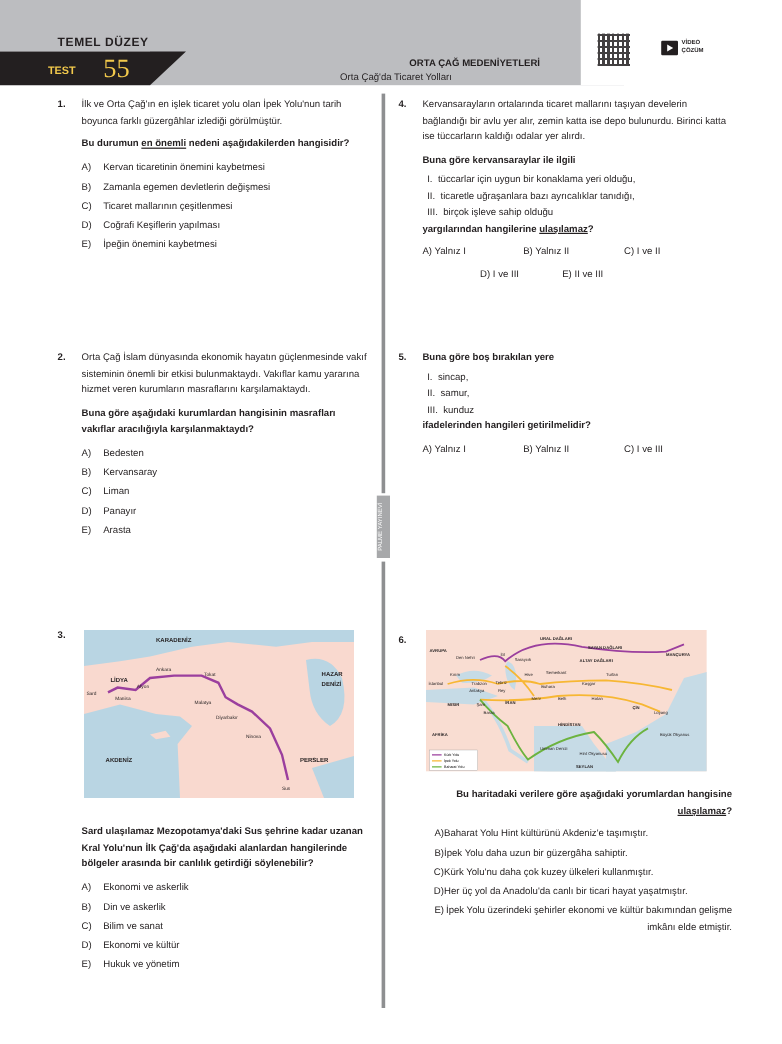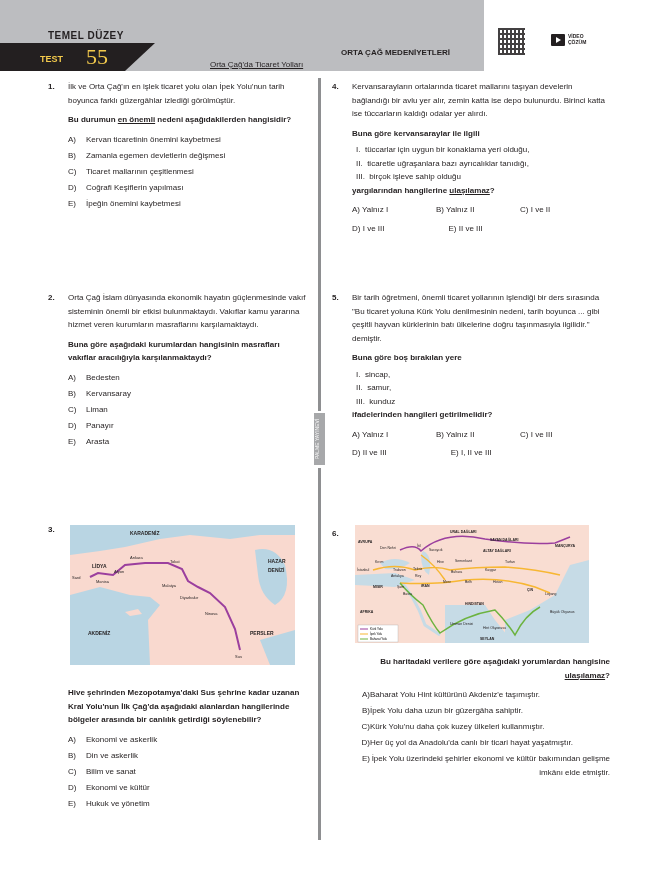--- a/index.html
+++ b/index.html
@@ -5,21 +5,21 @@
   html, body { margin:0; padding:0; }
   body { width:652px; height:870px; background:#ffffff; position:relative; overflow:hidden;
          font-family:"Liberation Sans", sans-serif; color:#231f20; }
   .header { position:absolute; left:0; top:0; width:520px; height:71px; background:#bcbdc0; }
   .level { position:absolute; left:48px; top:30px; font-size:10px; font-weight:bold; letter-spacing:0.5px; color:#231f20; }
   .test-band { position:absolute; left:0; top:43px; width:125px; height:28px; background:#231f20; }
   .test-band:after { content:""; position:absolute; right:-30px; top:0; border-top:28px solid #231f20; border-right:30px solid transparent; }
   .test-label { position:absolute; left:40px; top:54px; font-size:9px; font-weight:bold; color:#f2c94c; }
   .test-num { position:absolute; left:86px; top:44px; font-size:22px; font-family:"Liberation Serif", serif; color:#f2c94c; }
   .unit-title { position:absolute; left:210px; width:240px; text-align:right; top:48px; font-size:8px; font-weight:bold; }
-  .unit-sub { position:absolute; left:210px; width:240px; text-align:left; top:60px; font-size:8px;text-decoration:underline; }
+  .unit-sub { position:absolute; left:210px; width:240px; text-align:center; top:60px; font-size:8px; }
   .qr-box { position:absolute; left:484px; top:0; width:62px; height:71px; background:#ffffff; }
   .qr { position:absolute; left:498px; top:28px; width:27px; height:27px;
         background:
           repeating-linear-gradient(90deg, #231f20 0 2px, transparent 2px 4px),
           repeating-linear-gradient(0deg, #231f20 0 2px, #fff 2px 5px);
         opacity:0.85; }
   .video-btn { position:absolute; left:551px; top:34px; width:14px; height:12px; background:#231f20; border-radius:1px; }
   .video-btn:after { content:""; position:absolute; left:5px; top:3px; border-left:5px solid #fff; border-top:3px solid transparent; border-bottom:3px solid transparent; }
   .video-label { position:absolute; left:568px; top:33px; font-size:5px; font-weight:bold; line-height:6px; }
 
@@ -28,21 +28,21 @@
               font-size:5px; writing-mode:vertical-rl; transform:rotate(180deg); text-align:center; }
 
   .q { position:absolute; font-size:8px; line-height:13.5px; }
   .q .num { position:absolute; left:-20px; top:0; font-weight:bold; }
   .q p { margin:0 0 6px 0; }
   .q .stem { font-weight:bold; }
   .q .opt { display:flex; margin-bottom:2.5px; }
   .q .opt .l { width:18px; flex:none; }
   .q .items div { margin-left:4px; }
   .q .grid { display:grid; grid-template-columns:84px 84px 84px; margin-top:4px; }
-  .q .grid2 { display:flex; margin-top:5px; gap:64px; }
+  .q .grid2 { display:flex; margin-left:48px; margin-top:5px; gap:36px; }
   u { text-decoration:underline; }
 
   .map1 { position:absolute; left:70px; top:525px; width:225px; height:140px; }
   .map2 { position:absolute; left:355px; top:525px; width:234px; height:118px; }
 </style>
 </head>
 <body>
 
 <div class="header">
   <div class="level">TEMEL DÜZEY</div>
@@ -140,21 +140,21 @@
     <text x="60" y="34" font-size="4">Ankara</text>
     <text x="100" y="38" font-size="4">Tokat</text>
     <text x="92" y="62" font-size="4">Malatya</text>
     <text x="110" y="74" font-size="4">Diyarbakır</text>
     <text x="135" y="90" font-size="4">Ninova</text>
     <text x="165" y="133" font-size="4">Sus</text>
   </g>
 </svg>
 
 <div class="q" style="left:68px;top:686px;width:240px;">
-  <p class="stem">Hive şehrinden Mezopotamya'daki Sus şehrine kadar uzanan Kral Yolu'nun İlk Çağ'da aşağıdaki alanlardan hangilerinde bölgeler arasında bir canlılık getirdiği söylenebilir?</p>
+  <p class="stem">Sard ulaşılamaz Mezopotamya'daki Sus şehrine kadar uzanan Kral Yolu'nun İlk Çağ'da aşağıdaki alanlardan hangilerinde bölgeler arasında bir canlılık getirdiği söylenebilir?</p>
   <div class="opt">
       <span class="l">A)</span>
       <span>Ekonomi ve askerlik</span>
     </div>
   <div class="opt">
       <span class="l">B)</span>
       <span>Din ve askerlik</span>
     </div>
   <div class="opt">
       <span class="l">C)</span>
@@ -186,36 +186,31 @@
     <span><span>C)</span> <span>I ve II</span></span>
   </div>
   <div class="grid2">
     <span><span>D)</span> <span>I ve III</span></span>
     <span><span>E)</span> <span>II ve III</span></span>
   </div>
 </div>
 
 <div class="q" style="left:352px;top:291px;width:258px;">
   <span class="num">5.</span>
-  <p>Bir tarih öğretmeni, önemli ticaret yollarının işlendiği bir ders sırasında "Bu ticaret yoluna Kürk Yolu denilmesinin nedeni, tarih boyunca ... gibi çeşitli hayvan kürklerinin batı ülkelerine doğru taşınmasıyla ilgilidir." demiştir.</p>
   <p class="stem" style="margin-bottom:3px;">Buna göre boş bırakılan yere</p>
   <div class="items">
     <div><span>I.</span>&nbsp; <span>sincap,</span></div>
     <div><span>II.</span>&nbsp; <span>samur,</span></div>
     <div><span>III.</span>&nbsp; <span>kunduz</span></div>
   </div>
   <p class="stem" style="margin-top:0;">ifadelerinden hangileri getirilmelidir?</p>
   <div class="grid">
     <span><span>A)</span> <span>Yalnız I</span></span>
     <span><span>B)</span> <span>Yalnız II</span></span>
     <span><span>C)</span> <span>I ve III</span></span>
-  </div>
-  <div class="grid2">
-    <span><span>D)</span> <span>II ve III</span></span>
-    <span><span>E)</span> <span>I, II ve III</span></span>
   </div>
 </div>
 
 <div class="q" style="left:352px;top:527px;width:258px;">
   <span class="num">6.</span>
 </div>
 <svg class="map2" viewBox="0 0 234 118">
   <rect x="0" y="0" width="234" height="118" fill="#f9ddd2"></rect>
   <path d="M0,50 L40,48 L60,55 L40,62 L0,60 Z" fill="#c6dbe6"></path>
   <path d="M25,38 Q40,30 55,38 Q45,45 30,44 Z" fill="#c6dbe6"></path>

